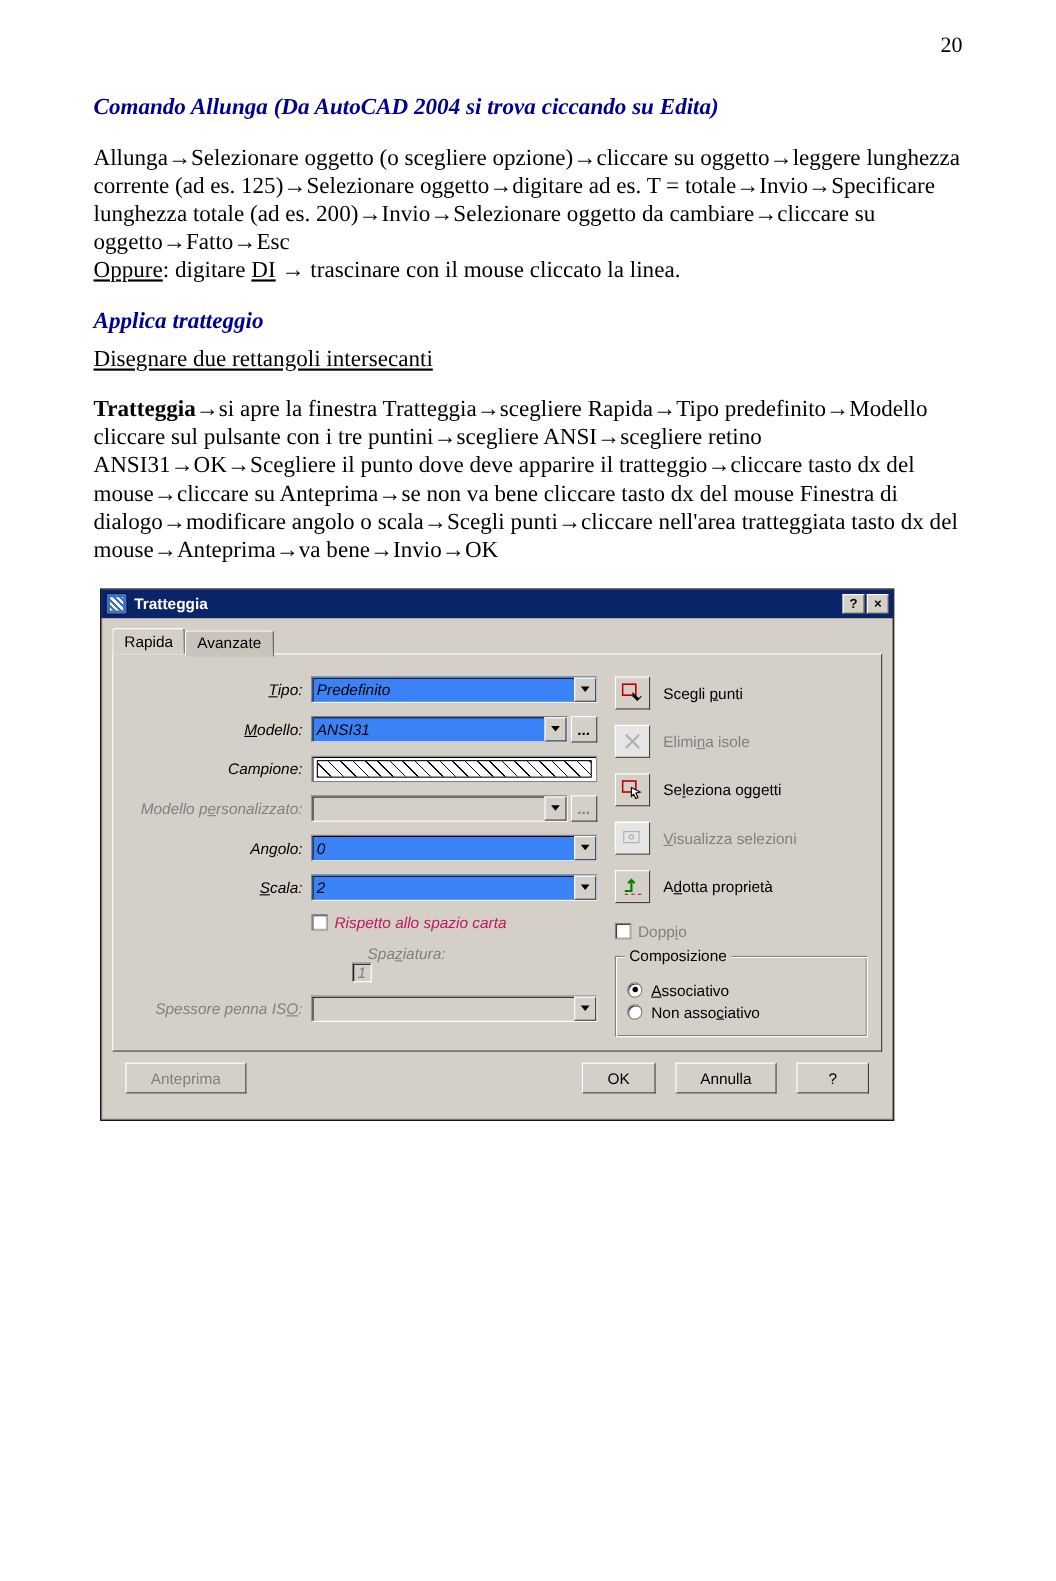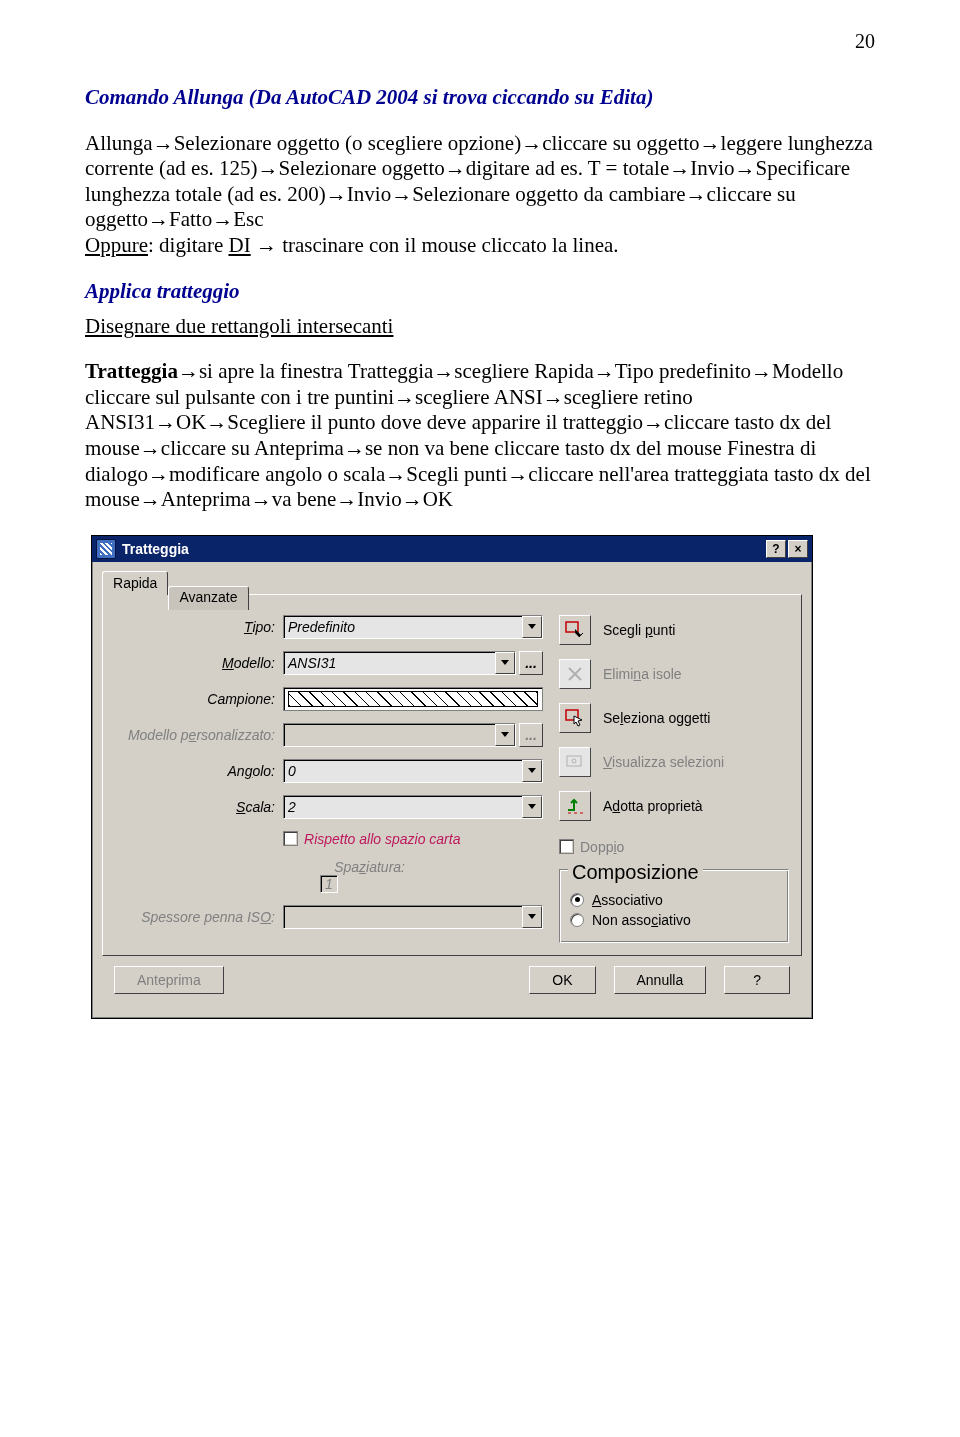--- a/index.html
+++ b/index.html
@@ -99,21 +99,21 @@
     border-right-color:#404040;
     padding: 3px 10px 4px 10px;
     font-size: 14px;
     position: relative;
     top: 1px;
     border-top-left-radius:3px;
     border-top-right-radius:3px;
   }
   .tab.inactive {
     background:#c8c4bc;
-    top:16px;
+    top:3px;
     padding-top:2px;padding-bottom:2px;
   }
   .tabpanel {
     border:1px solid #fff;
     border-right-color:#404040;
     border-bottom-color:#404040;
     padding: 20px 12px 12px 12px;
     display:flex;
     gap: 16px;
   }
@@ -129,21 +129,21 @@
     width: 160px;
     text-align: right;
     padding-right: 8px;
     font-size: 14px;
   }
   .lbl .ul { text-decoration: underline; }
   .disabled { color:#808080; }
   .combo {
     flex:1;
     height: 22px;
-    background:#e5e5e5;
+    background:#3b82f6;
     border:1px solid #808080;
     border-right-color:#fff;border-bottom-color:#fff;
     display:flex;align-items:center;
     box-shadow: inset 1px 1px 0 #000;
     position:relative;
   }
   .combo.disabled-bg { background:#d4d0c8; }
   .combo span.val {
     padding: 0 4px;
     font-size: 14px;
@@ -209,21 +209,21 @@
   .groupbox {
     border:1px solid #808080;
     border-right-color:#fff;border-bottom-color:#fff;
     box-shadow: inset 1px 1px 0 #fff, inset -1px -1px 0 #808080;
     padding: 18px 10px 10px 10px;
     margin-top: 14px;
     position:relative;
   }
   .groupbox .legend {
     position:absolute;top:-9px;left:8px;
-    background:#d4d0c8;padding:0 4px;font-size:20px;
+    background:#d4d0c8;padding:0 4px;font-size:14px;
   }
   .radio-row {display:flex;align-items:center;gap:8px;margin:4px 0;}
   .radio {
     width:12px;height:12px;border-radius:50%;
     background:#fff;border:1px solid #808080;
     box-shadow: inset 1px 1px 0 #404040;
     display:flex;align-items:center;justify-content:center;
   }
   .radio.checked::after{content:"";width:5px;height:5px;background:#000;border-radius:50%;}
   .chk-small{display:flex;align-items:center;gap:6px;margin-bottom:6px;}

